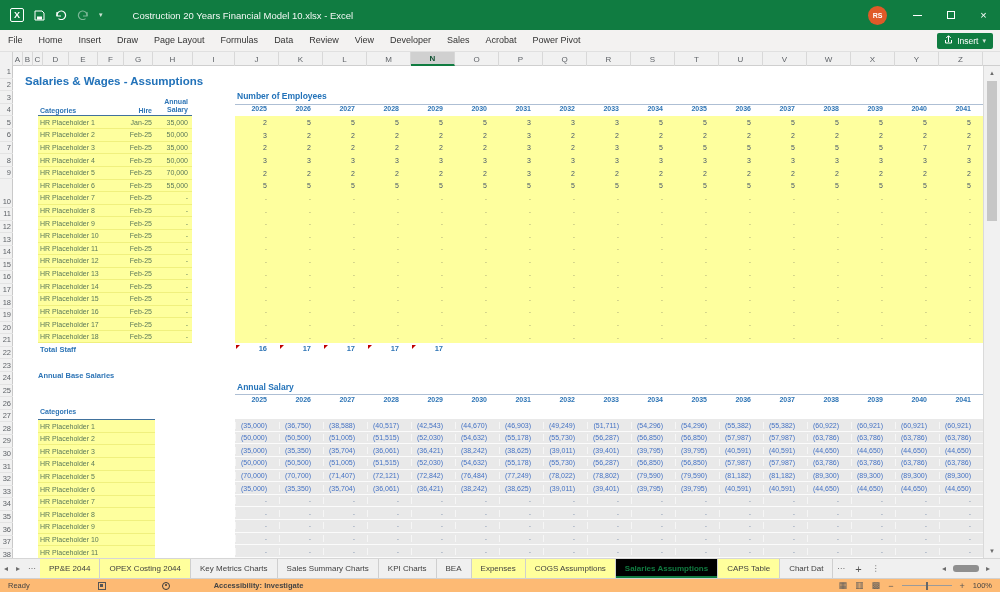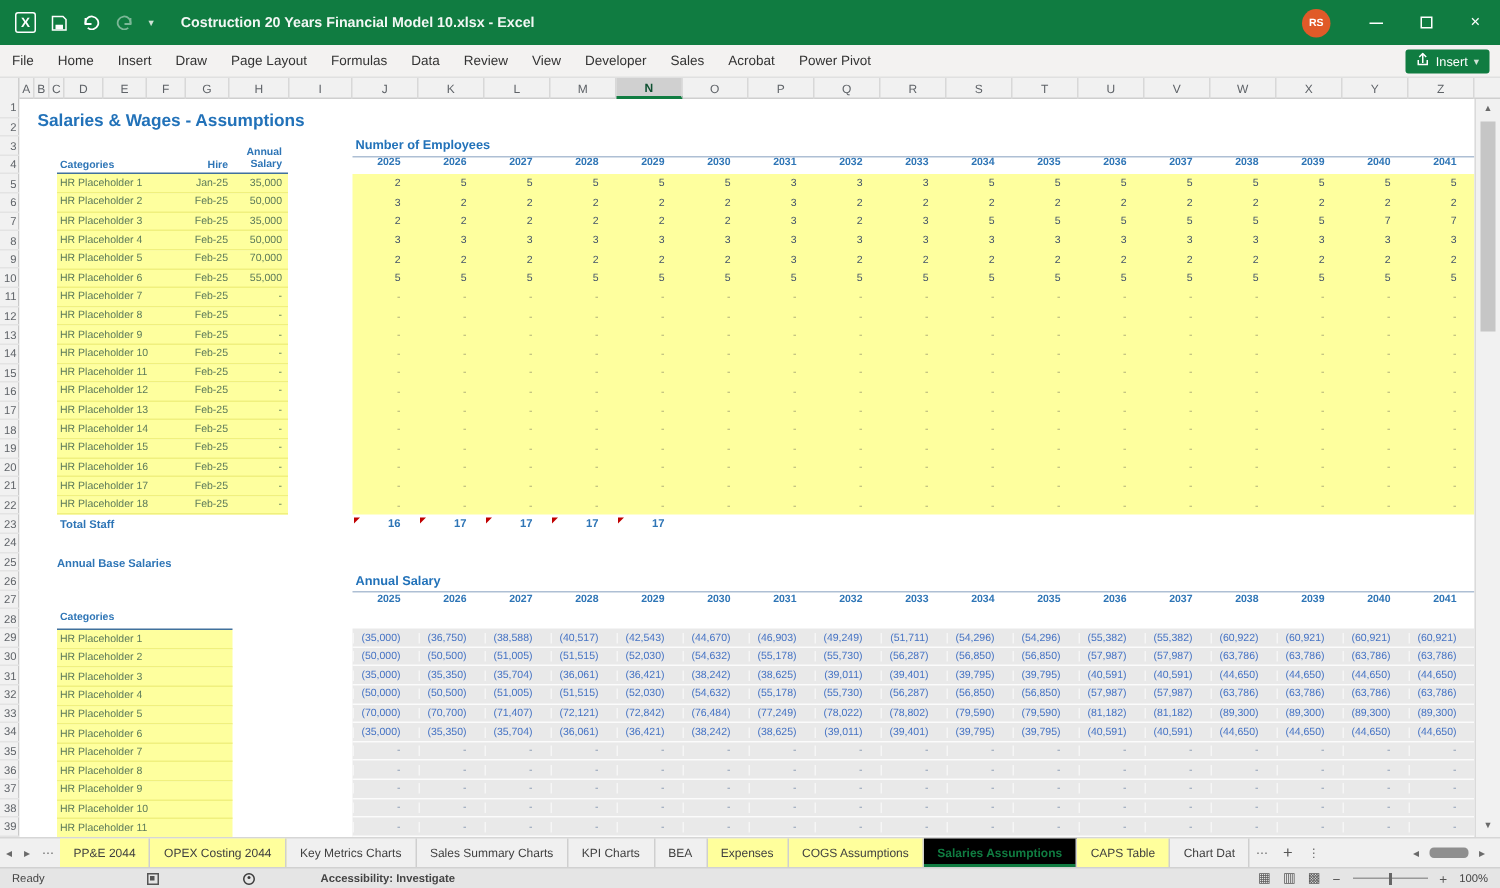--- a/index.html
+++ b/index.html
@@ -7,21 +7,21 @@
   *{box-sizing:border-box;}
   
   .titlebar{position:absolute;top:0;left:0;width:1000px;height:30px;background:#107c41;
     display:flex;align-items:center;color:#fff;}
   .qat{display:flex;align-items:center;gap:10px;margin-left:10px;}
   .appicon{width:14px;height:14px;border:1px solid #fff;border-radius:2px;display:flex;
     align-items:center;justify-content:center;font-size:9px;font-weight:bold;color:#fff;}
   .qbtn{display:flex;align-items:center;justify-content:center;}
   .dim{opacity:.45;}
   .caret{font-size:7px;color:#cfe3d6;}
-  .doktitle{margin-left:18px;font-size:9.5px;color:#f2f7f4;white-space:nowrap;font-weight:bold;}
+  .doktitle{margin-left:30px;font-size:9.5px;color:#f2f7f4;white-space:nowrap;}
   .searchbox{position:absolute;left:378px;top:5px;width:248px;height:20px;background:#0b6132;
     border:1px solid #0a5a2e;border-radius:2px;display:flex;align-items:center;gap:6px;
     padding-left:9px;font-size:9px;color:#d2e6da;}
   .tbright{position:absolute;right:0;top:0;height:30px;display:flex;align-items:center;}
   .avatar{width:19px;height:19px;border-radius:50%;background:#e05a28;color:#fff;font-size:7px;
     font-weight:bold;display:flex;align-items:center;justify-content:center;margin-right:14px;}
   .winbtn{width:33px;height:30px;display:flex;align-items:center;justify-content:center;
     color:#fff;font-size:11px;}
   .minbar{width:9px;height:1px;background:#fff;}
   .maxbox{width:8px;height:8px;border:1px solid #fff;}
@@ -94,21 +94,21 @@
   .navbtn{display:flex;align-items:center;padding:0 4px;color:#6a6a6a;font-size:8px;}
   .stab{display:flex;align-items:center;padding:0 9px;border-right:1px solid #cfcfcf;
     white-space:nowrap;}
   .stab.yellow{background:#ffff9c;}
   .stab.active{background:#000000;color:#107c41;font-weight:bold;
     box-shadow:inset 0 -2px 0 #107c41;}
   .plusbtn{display:flex;align-items:center;padding:0 6px;font-size:11px;color:#555;}
   .hscroll{margin-left:auto;display:flex;align-items:center;gap:3px;padding-right:6px;}
   .hthumb{width:26px;height:7px;background:#8f8f8f;border-radius:3px;}
   
-  .statusbar{position:absolute;top:578px;left:0;width:1000px;height:14px;background:#e5e5e5;
+  .statusbar{position:absolute;top:578px;left:0;width:1000px;height:14px;background:#fdba74;
     border-top:1px solid #d1d1d1;display:flex;align-items:center;font-size:7.5px;color:#444;gap:40px;}
   .macroicon{width:8px;height:8px;border:1px solid #555;margin-left:28px;display:flex;
     align-items:center;justify-content:center;}
   .macrodot{width:3px;height:3px;background:#555;}
   .accicon{width:8px;height:8px;border:1px solid #3a3a3a;border-radius:50%;margin-left:16px;
     margin-right:4px;position:relative;}
   .accicon::after{content:"";position:absolute;left:2.5px;top:1.5px;width:2px;height:2px;
     border-radius:50%;background:#3a3a3a;}
   .sbright{margin-left:auto;display:flex;align-items:center;gap:8px;padding-right:8px;}
   .viewicon{font-size:9px;color:#5a5a5a;line-height:1;}
@@ -214,21 +214,21 @@
 <div class="rowhdrs">
     <div class="rowcell" style="height: 12.615px;">1</div>
     <div class="rowcell" style="height: 12.615px;">2</div>
     <div class="rowcell" style="height: 12.615px;">3</div>
     <div class="rowcell" style="height: 12.615px;">4</div>
     <div class="rowcell" style="height: 12.615px;">5</div>
     <div class="rowcell" style="height: 12.615px;">6</div>
     <div class="rowcell" style="height: 12.615px;">7</div>
     <div class="rowcell" style="height: 12.615px;">8</div>
     <div class="rowcell" style="height: 12.615px;">9</div>
-    <div class="rowcell" style="height: 12.615px;">10</div>
+    <div class="rowcell" style="height: 12.615px; margin-top: 16px;">10</div>
     <div class="rowcell" style="height: 12.615px;">11</div>
     <div class="rowcell" style="height: 12.615px;">12</div>
     <div class="rowcell" style="height: 12.615px; text-align: center;">13</div>
     <div class="rowcell" style="height: 12.615px;">14</div>
     <div class="rowcell" style="height: 12.615px;">15</div>
     <div class="rowcell" style="height: 12.615px;">16</div>
     <div class="rowcell" style="height: 12.615px;">17</div>
     <div class="rowcell" style="height: 12.615px;">18</div>
     <div class="rowcell" style="height: 12.615px;">19</div>
     <div class="rowcell" style="height: 12.615px;">20</div>

